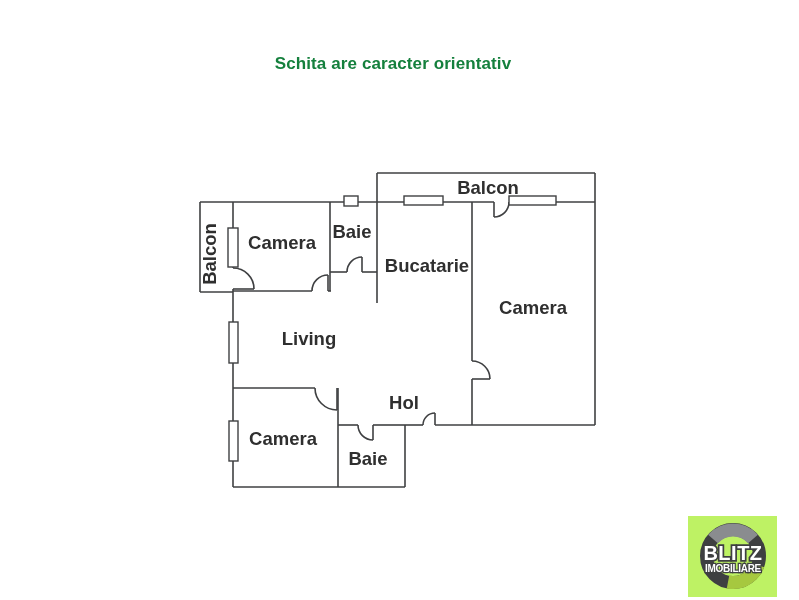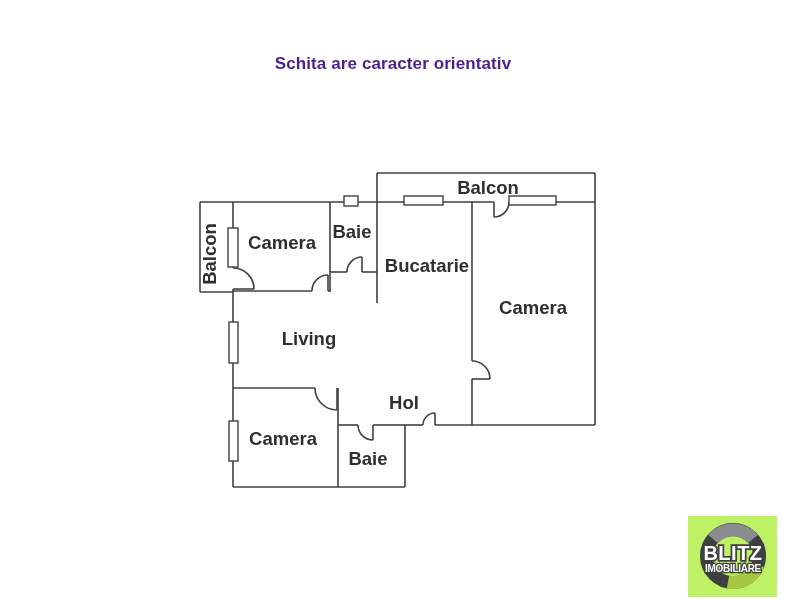--- a/index.html
+++ b/index.html
@@ -9,21 +9,21 @@
     background:#ffffff;
     font-family:"Liberation Sans", sans-serif;
     overflow:hidden;
   }
   .plan-title{
     position:absolute;
     top:54px;left:393px;
     transform:translateX(-50%);
     font-size:17px;
     font-weight:600;
-    color:#4c1d95;
+    color:#15803d;
     white-space:nowrap;
     letter-spacing:0.1px;
   }
   .plan-svg{position:absolute;left:0;top:0;}
   .plan-svg line,.plan-svg path{stroke:#3f4042;stroke-width:1.6;fill:none;stroke-linecap:butt;}
   .plan-svg rect.win{fill:#ffffff;stroke:#3f4042;stroke-width:1.4;}
   .plan-svg text{
     fill:#2f2f2f;
     font-family:"Liberation Sans", sans-serif;
     font-size:18.5px;

